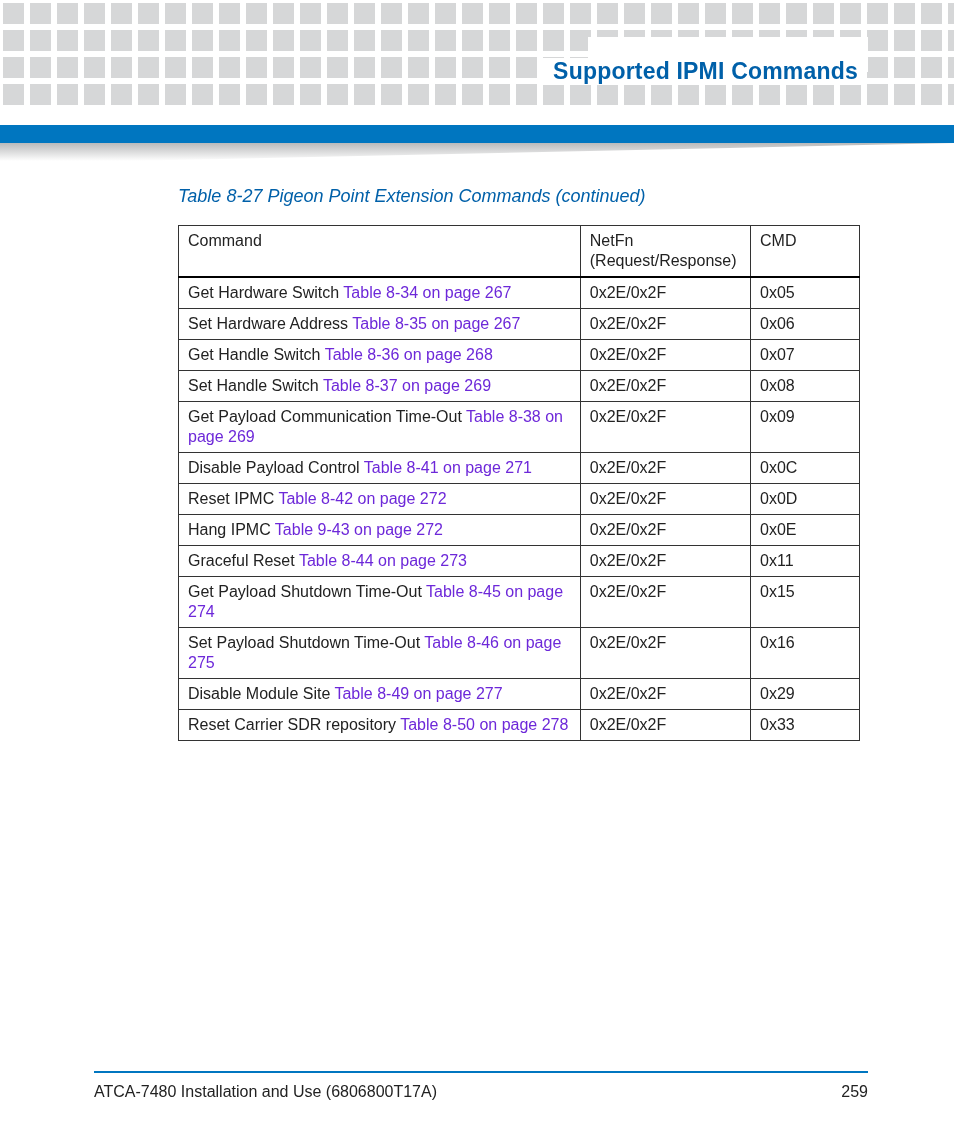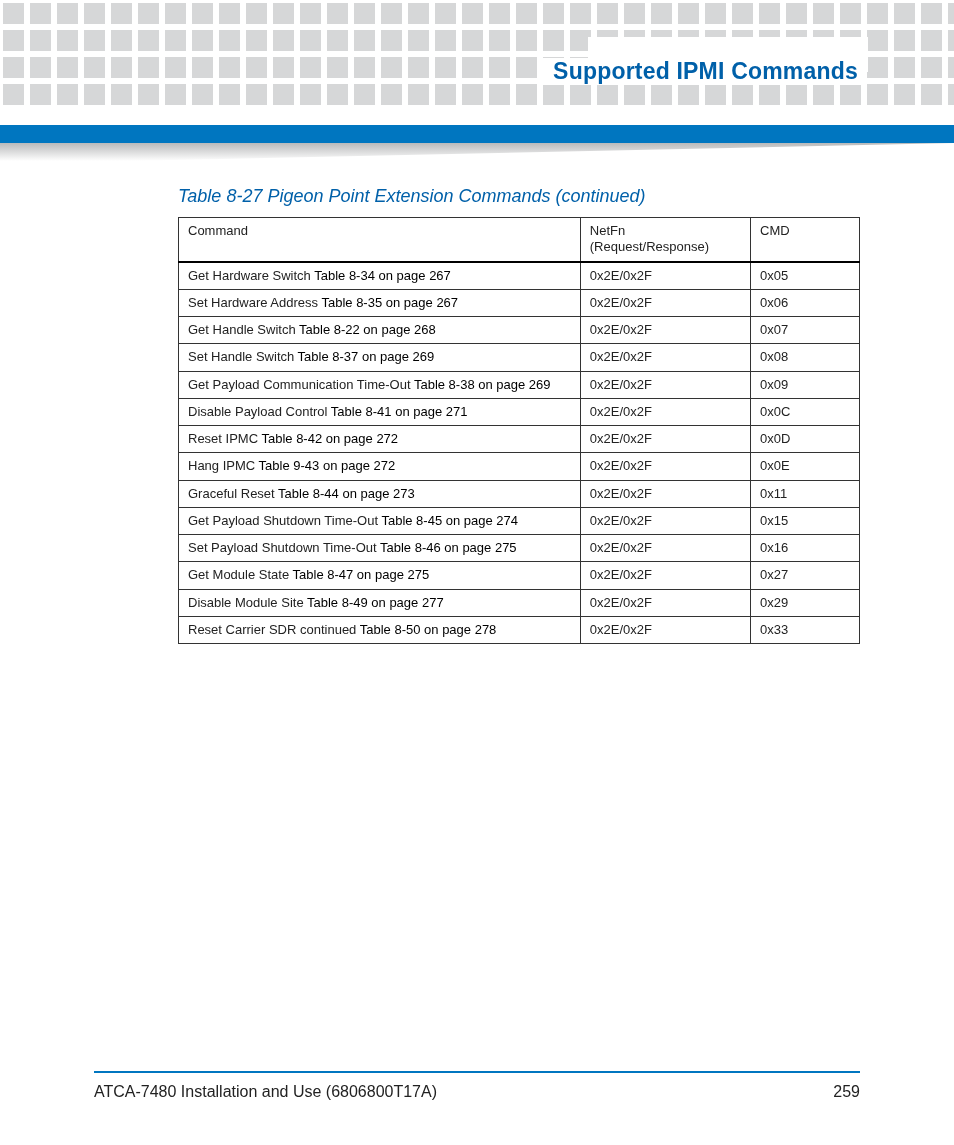--- a/index.html
+++ b/index.html
@@ -49,52 +49,52 @@
   .content {
     position: absolute;
     top: 186px;
     left: 178px;
     right: 94px;
   }
   .table-caption {
     color: #0060a9;
     font-style: italic;
     font-size: 18px;
-    margin-bottom: 10px;
+    margin-bottom: 18px;
     font-weight: 500;
   }
   table {
     border-collapse: collapse;
     width: 100%;
     table-layout: fixed;
-    font-size: 13px;
+    font-size: 16px;
   }
   col.c1 { width: 59%; }
   col.c2 { width: 25%; }
   col.c3 { width: 16%; }
   th, td {
     border: 1px solid #333;
     padding: 5px 7px 5px 9px;
     text-align: left;
     vertical-align: top;
     font-weight: 400;
     line-height: 1.25;
   }
   th {
     font-weight: 400;
     border-bottom: 2.5px solid #000;
   }
   td a, .tlink {
-    color: #000000;
+    color: #6d28d9;
     text-decoration: none;
   }
   .footer {
     position: absolute;
     left: 94px;
-    right: 94px;
+    right: 86px;
     bottom: 44px;
     border-top: 2px solid #0076c0;
     padding-top: 10px;
     display: flex;
     justify-content: space-between;
     font-size: 16px;
     color: #222;
   }
   .footer .pnum { font-weight: 400; }
 </style>
@@ -148,21 +148,21 @@
           <td><span>Get Hardware Switch </span><a class="tlink" href="#">Table 8-34 on page 267</a></td>
           <td>0x2E/0x2F</td>
           <td>0x05</td>
         </tr>
         <tr>
           <td><span>Set Hardware Address </span><a class="tlink" href="#">Table 8-35 on page 267</a></td>
           <td>0x2E/0x2F</td>
           <td>0x06</td>
         </tr>
         <tr>
-          <td><span>Get Handle Switch </span><a class="tlink" href="#">Table 8-22 on page 268</a></td>
+          <td><span>Get Handle Switch </span><a class="tlink" href="#">Table 8-36 on page 268</a></td>
           <td>0x2E/0x2F</td>
           <td>0x07</td>
         </tr>
         <tr>
           <td><span>Set Handle Switch </span><a class="tlink" href="#">Table 8-37 on page 269</a></td>
           <td>0x2E/0x2F</td>
           <td>0x08</td>
         </tr>
         <tr>
           <td><span>Get Payload Communication Time-Out </span><a class="tlink" href="#">Table 8-38 on page 269</a></td>
@@ -193,31 +193,26 @@
           <td><span>Get Payload Shutdown Time-Out </span><a class="tlink" href="#">Table 8-45 on page 274</a></td>
           <td>0x2E/0x2F</td>
           <td>0x15</td>
         </tr>
         <tr>
           <td><span>Set Payload Shutdown Time-Out </span><a class="tlink" href="#">Table 8-46 on page 275</a></td>
           <td>0x2E/0x2F</td>
           <td>0x16</td>
         </tr>
         <tr>
-          <td><span>Get Module State </span><a class="tlink" href="#">Table 8-47 on page 275</a></td>
-          <td>0x2E/0x2F</td>
-          <td>0x27</td>
-        </tr>
-        <tr>
           <td><span>Disable Module Site </span><a class="tlink" href="#">Table 8-49 on page 277</a></td>
           <td>0x2E/0x2F</td>
           <td>0x29</td>
         </tr>
         <tr>
-          <td><span>Reset Carrier SDR continued </span><a class="tlink" href="#">Table 8-50 on page 278</a></td>
+          <td><span>Reset Carrier SDR repository </span><a class="tlink" href="#">Table 8-50 on page 278</a></td>
           <td>0x2E/0x2F</td>
           <td>0x33</td>
         </tr>
       </tbody>
   </table>
 </div>
 
 <div class="footer">
   <span>ATCA-7480 Installation and Use (6806800T17A)</span>
   <span class="pnum">259</span>

